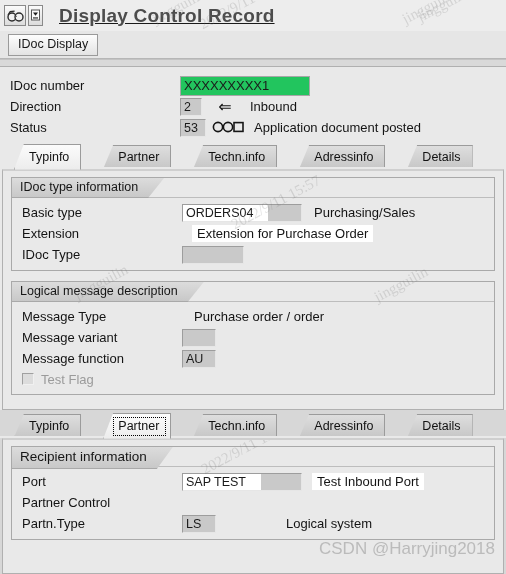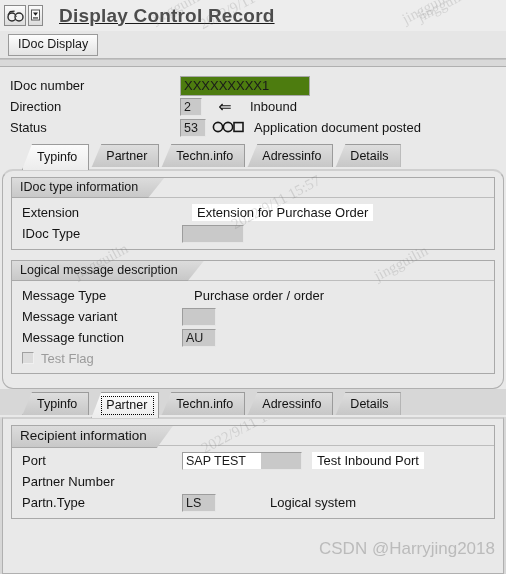--- a/index.html
+++ b/index.html
@@ -112,46 +112,47 @@
     padding: 0 3px;
     background: #c9c9c9;
     border-top: 1px solid #9d9d9d;
     border-left: 1px solid #9d9d9d;
     border-right: 1px solid #e6e6e6;
     border-bottom: 1px solid #e6e6e6;
     white-space: nowrap;
     overflow: hidden;
   }
   .fld.white {
-    background: #4d7c0f;
+    background: #22c55e;
     border: 1px solid #a7a7a7;
   }
   .fld.hl {            
     background: linear-gradient(to right, #ffffff 0 var(--hl, 55%), #c9c9c9 var(--hl, 55%) 100%);
   }
   .idoc-num { width: 130px; height: 20px; line-height: 18px; font-size: 13px; }
   .tiny-fld { width: 22px; text-align: left; }
   .arrow-cell {
     width: 46px;
     text-align: center;
     font-size: 16px;
     color: #111;
     line-height: 18px;
   }
   .desc { font-size: 13px; color: #141414; padding-left: 2px; white-space: nowrap;}
 
   
   .tabstrip {
     position: relative;
     height: 25px;
-    padding-left: 22px;
-    display: flex;
-    align-items: flex-start;
+    padding-left: 14px;
+    display: flex;
+    align-items: center;
     background: #e9e9e9;
     flex: 0 0 auto;
+    gap: 20px;
   }
   .tabstrip::after {
     content: "";
     position: absolute;
     left: 0; right: 0; bottom: 0;
     height: 2px;
     background: #e9e9e9;
   }
   .tab {
     position: relative;
@@ -189,21 +190,21 @@
   
   .pane {
     background: #e9e9e9;
     border: 1px solid #b0b0b0;
     border-top: 2px solid #cfcfcf;
     margin: 0 2px;
     padding: 6px 8px 4px 8px;
     box-sizing: border-box;
     position: relative;
   }
-  .pane-top { flex: 0 0 auto; border-radius: 11px; }
+  .pane-top { flex: 0 0 auto; }
 
   .group {
     border: 1px solid #a9a9a9;
     background: #e9e9e9;
     margin-bottom: 10px;
     position: relative;
   }
   .group-title {
     display: inline-block;
     position: relative;
@@ -396,20 +397,25 @@
   </div>
 
   <div class="pane pane-top">
 
     <div class="group">
       <div class="group-title-bar">
         <div class="group-title">IDoc type information</div>
       </div>
       <div class="group-body">
 
+        <div class="grow">
+          <div class="glabel">Basic type</div>
+          <div class="fld gfield hl" style="--hl:72%;">ORDERS04</div>
+          <div class="gdesc">Purchasing/Sales</div>
+        </div>
 
         <div class="grow">
           <div class="glabel">Extension</div>
           <div class="gdesc white-bg">Extension for Purchase Order</div>
         </div>
 
         <div class="grow">
           <div class="glabel">IDoc Type</div>
           <div class="fld gfield md"></div>
           <div class="gdesc"></div>
@@ -484,28 +490,28 @@
         </div>
         <div class="group-body">
 
           <div class="grow">
             <div class="glabel">Port</div>
             <div class="fld gfield hl" style="--hl:66%;">SAP TEST</div>
             <div class="gdesc white-bg">Test Inbound Port</div>
           </div>
 
           <div class="grow">
-            <div class="glabel">Partner Number</div>
+            <div class="glabel">Partner Control</div>
             <div class="gdesc"></div>
           </div>
 
           <div class="grow">
             <div class="glabel">Partn.Type</div>
             <div class="fld gfield sm">LS</div>
-            <div class="gdesc" style="padding-left:54px;">Logical system</div>
+            <div class="gdesc" style="padding-left:54px;margin-left:16px;">Logical system</div>
           </div>
 
         </div>
         <div class="wm" style="left:185px; top:-8px;">2022/9/11 15:57</div>
       </div>
       <div class="wm-csdn">CSDN @Harryjing2018</div>
     </div>
 
   </div>
 

